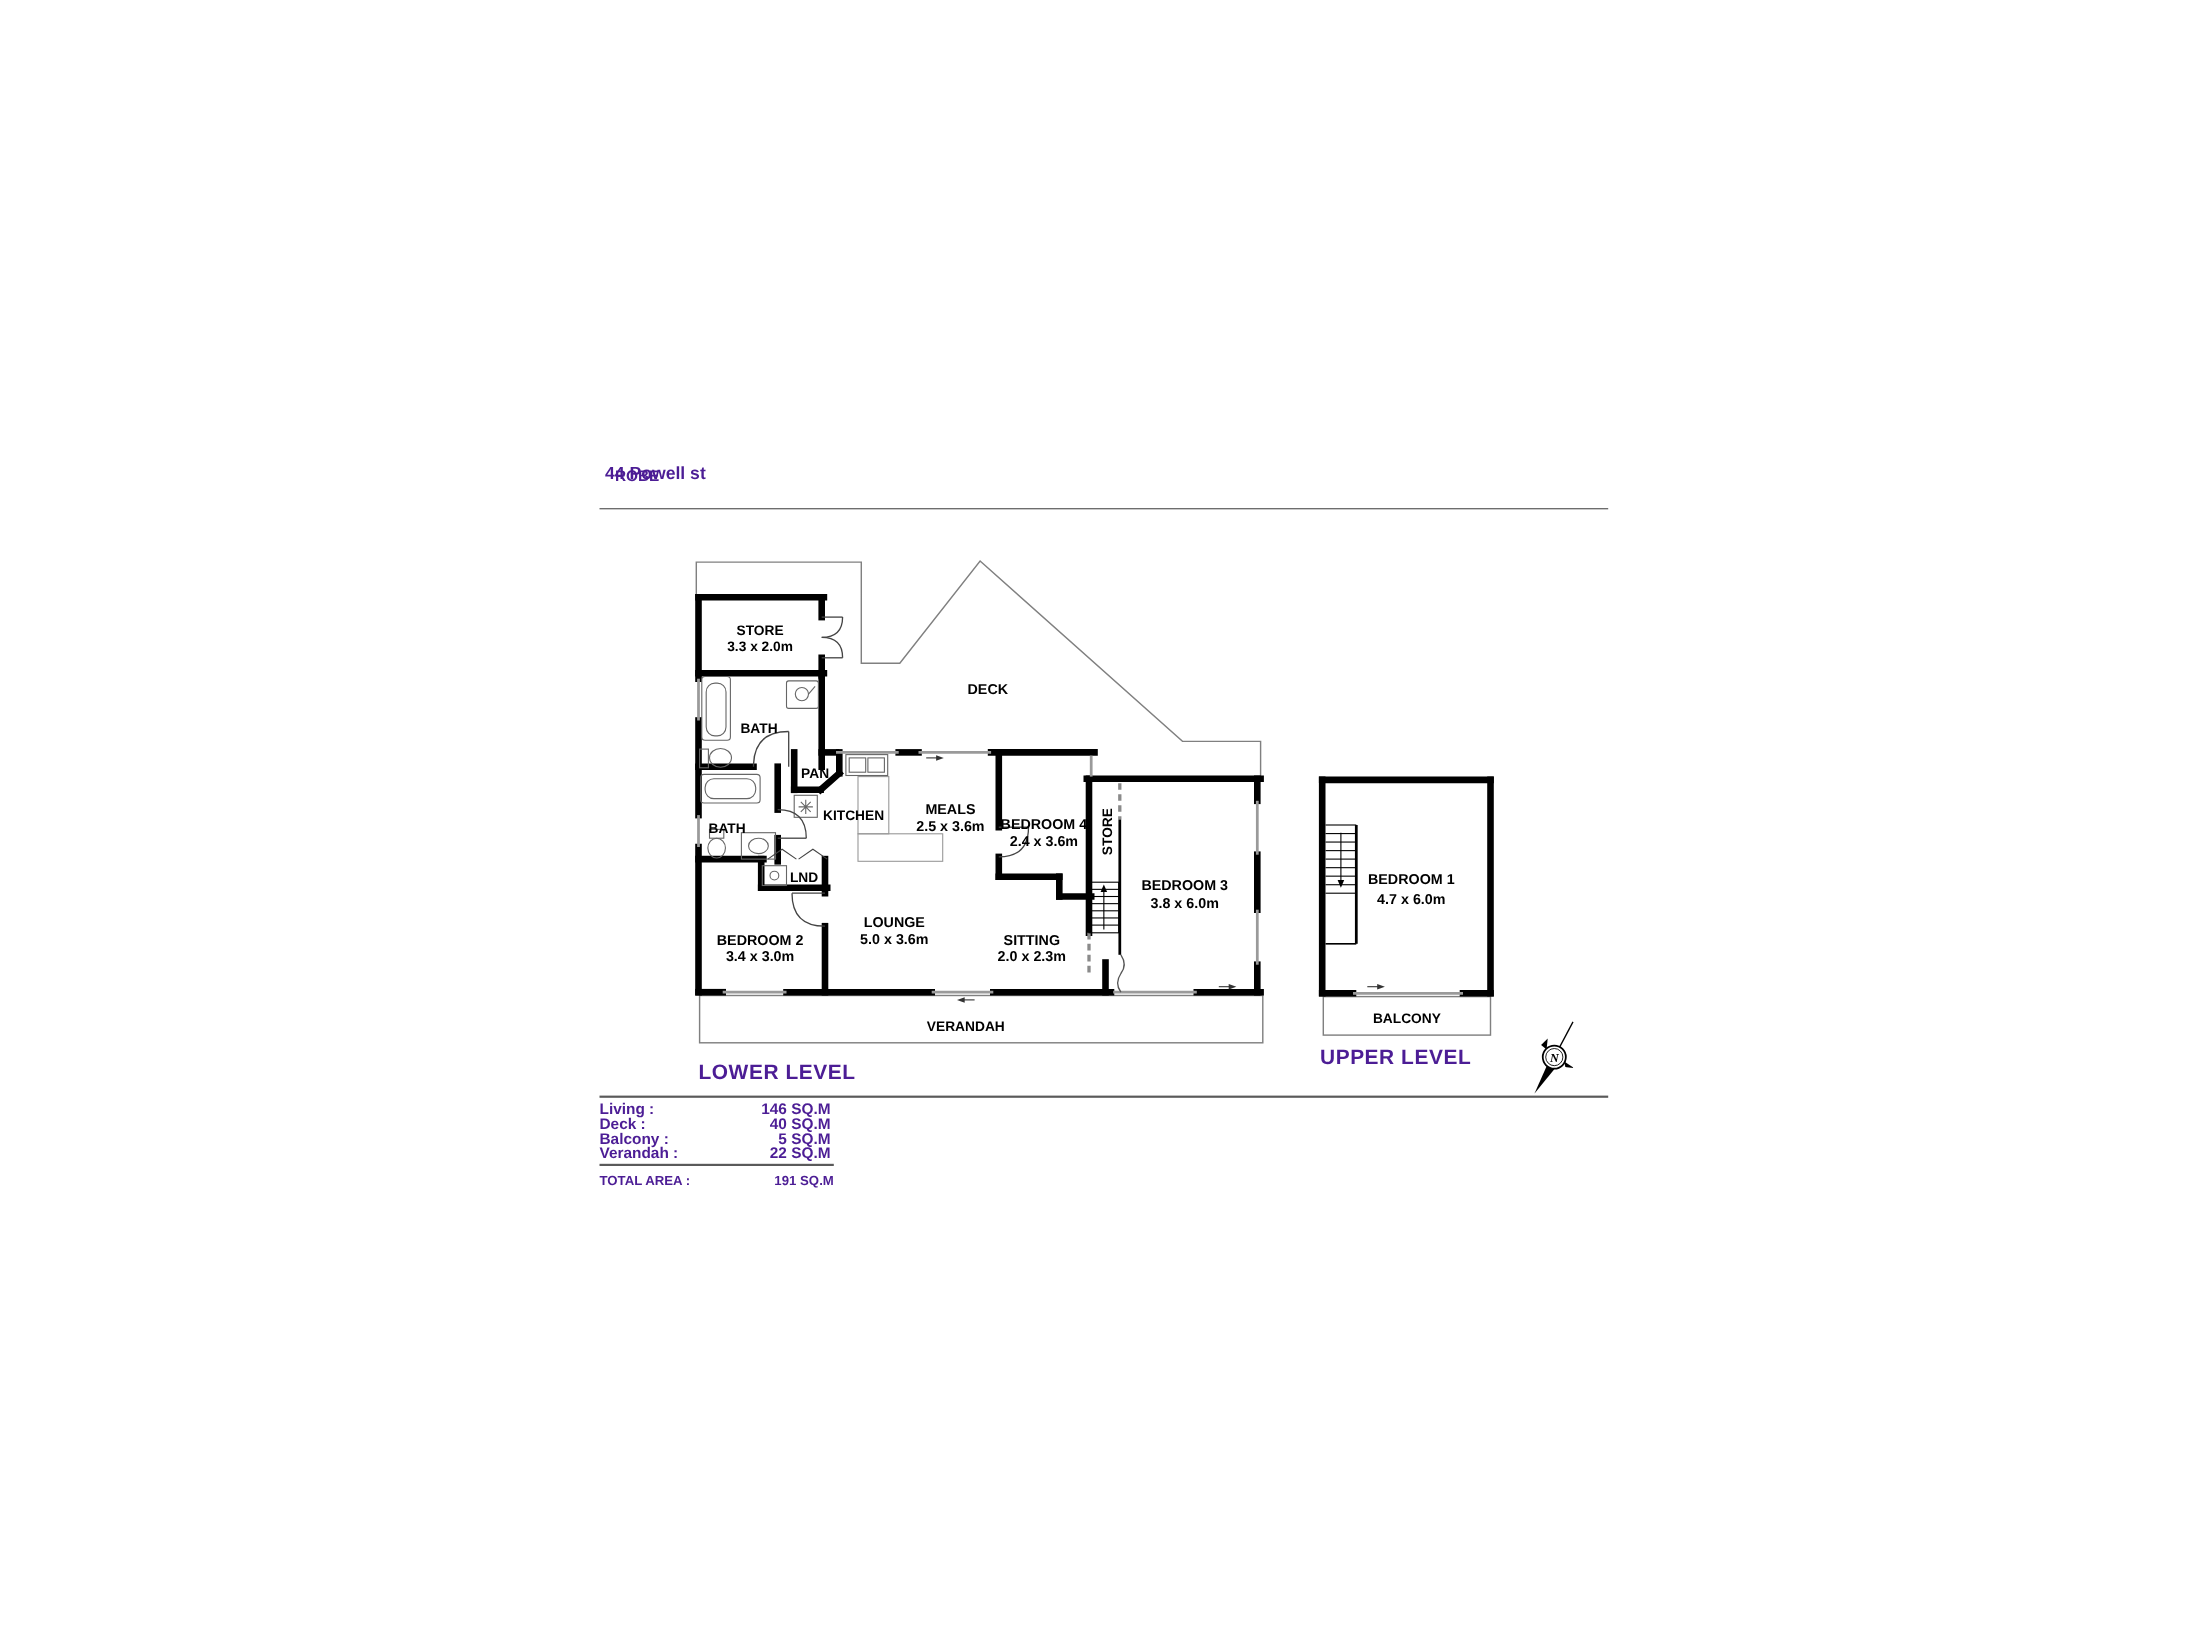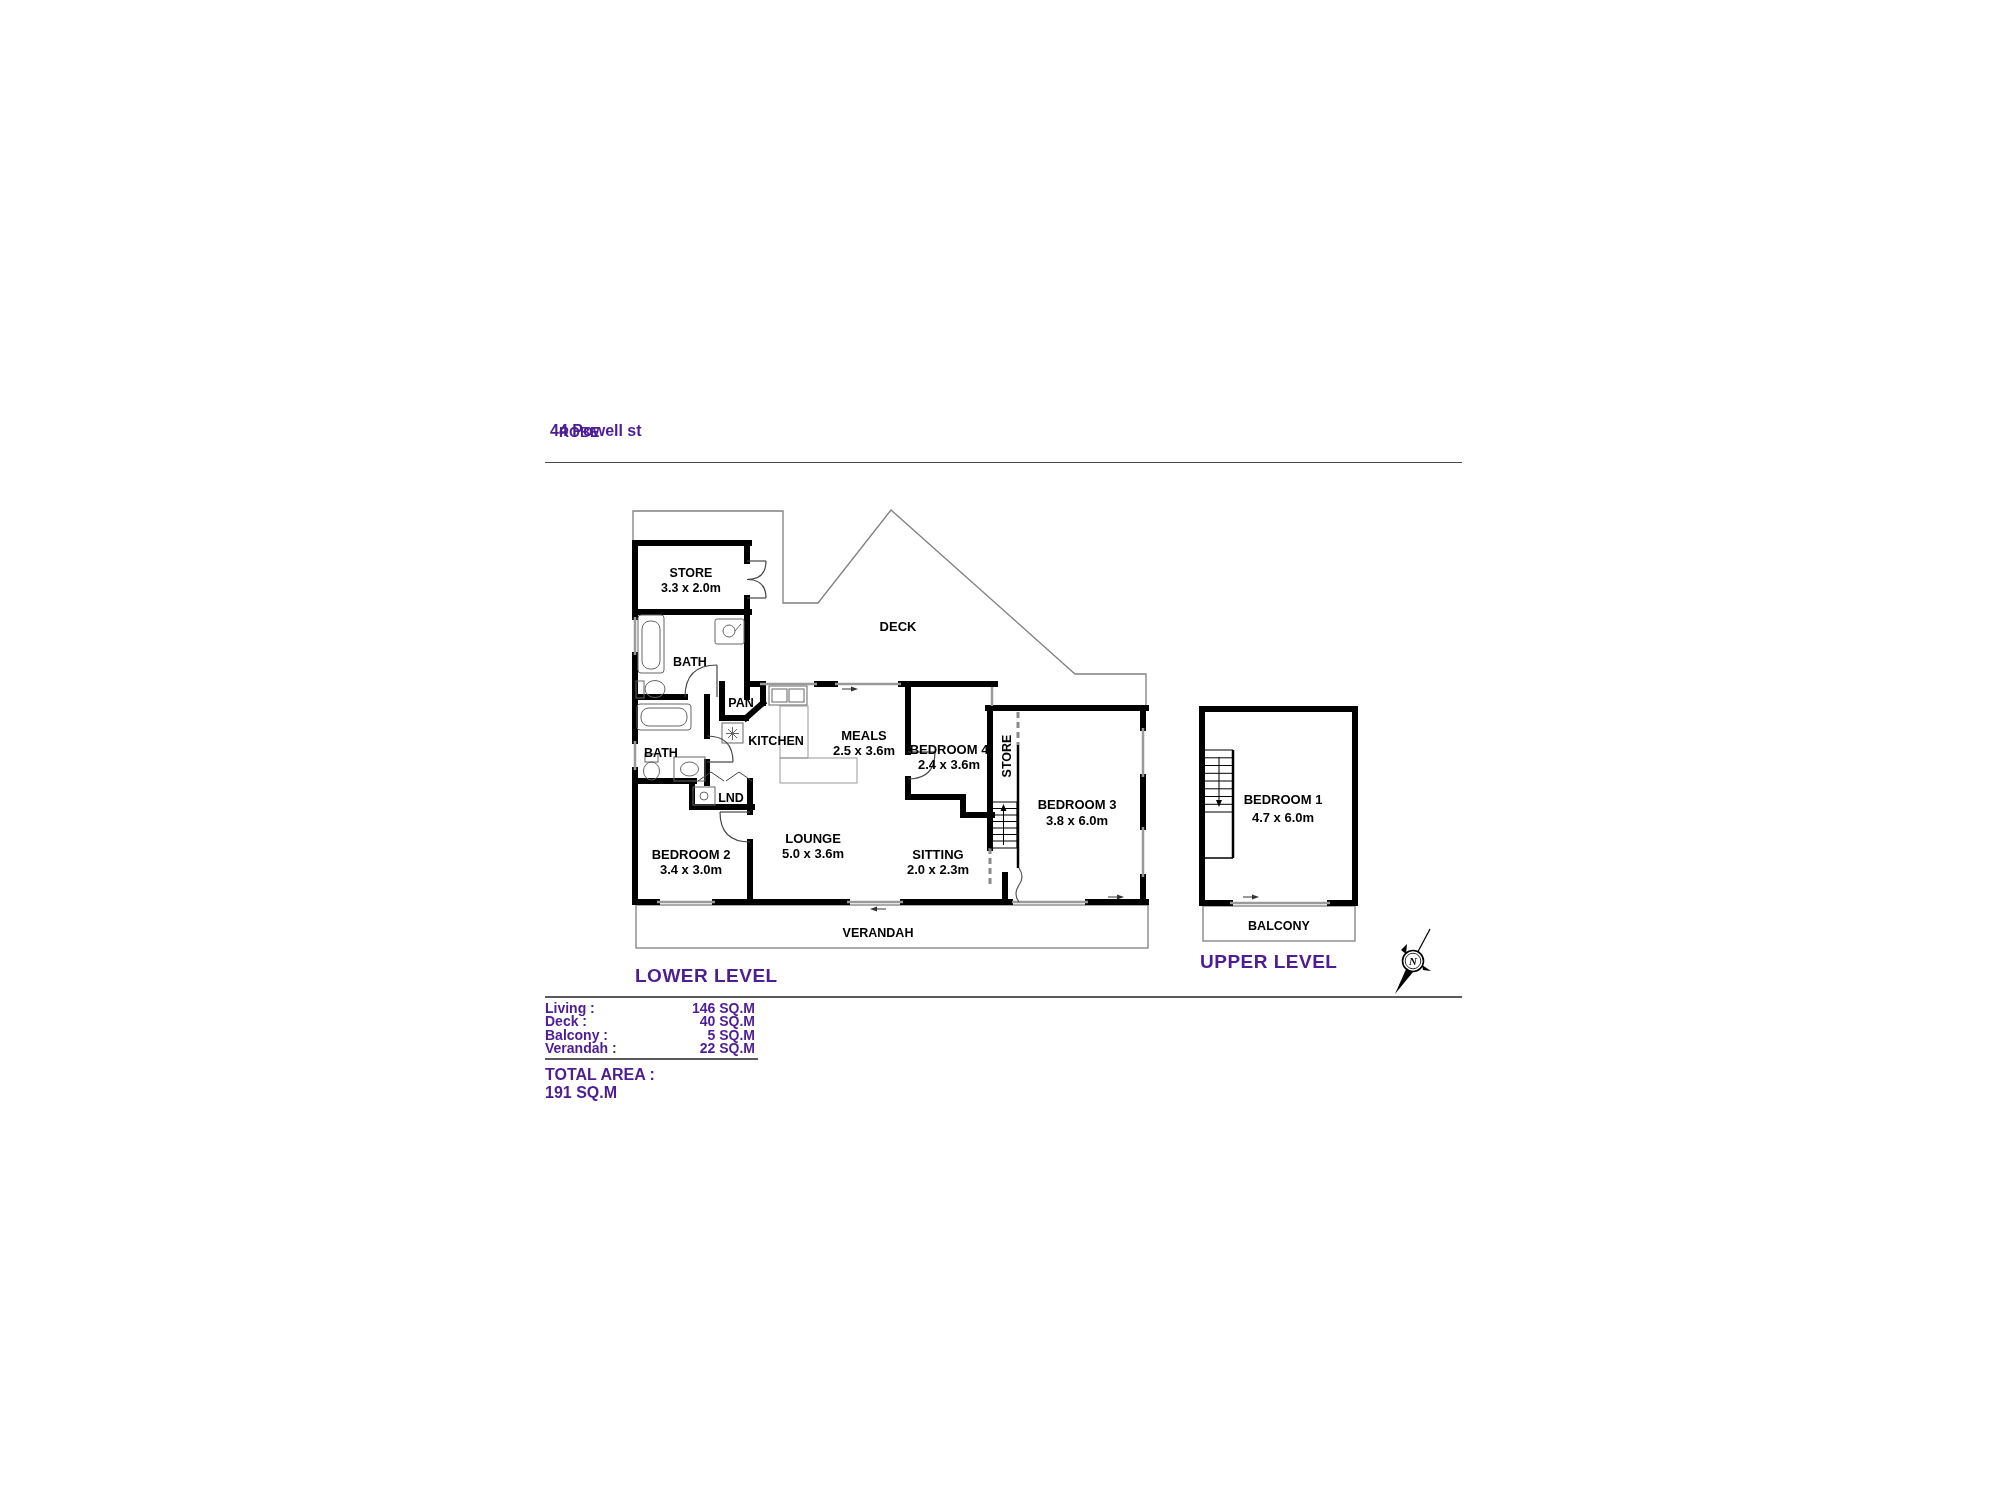--- a/index.html
+++ b/index.html
@@ -10,21 +10,21 @@
   .title-suburb{left:559px;top:424px;font-size:14px;font-weight:bold;}
   .rule{border-top:2px solid #5a5a5a;height:0;}
   .rule-title{left:545px;top:462px;width:917px;border-top:1.5px solid #4a4a4a;}
   .rule-table-top{left:545px;top:996px;width:917px;}
   .rule-table-mid{left:545px;top:1058px;width:213px;}
   .level-label{font-size:19px;font-weight:bold;letter-spacing:0.5px;}
   .lower-level{left:635px;top:965px;}
   .upper-level{left:1200px;top:951px;}
   .area-table{left:545px;top:1002px;width:210px;font-size:14px;font-weight:bold;}
   .area-row{display:flex;justify-content:space-between;line-height:13.4px;}
-  .area-total{left:545px;top:1066px;width:213px;font-size:16px;font-weight:bold;display:flex;justify-content:space-between;flex-direction:column;}
+  .area-total{left:545px;top:1066px;width:213px;font-size:12px;font-weight:bold;display:flex;justify-content:space-between;}
   .disclaimer{right:535px;top:1001px;width:430px;text-align:right;font-size:12px;font-weight:bold;line-height:13.2px;}
   svg text{font-family:"Liberation Sans",sans-serif;font-weight:bold;fill:#000;text-anchor:middle;}
   svg .lbl{font-size:13px;}
   svg .lbl-sm{font-size:12.5px;}
   svg .n-lbl{font-family:"Liberation Serif",serif;font-style:italic;font-size:11px;}
 </style>
 </head>
 <body>
 
 <div class="page">

